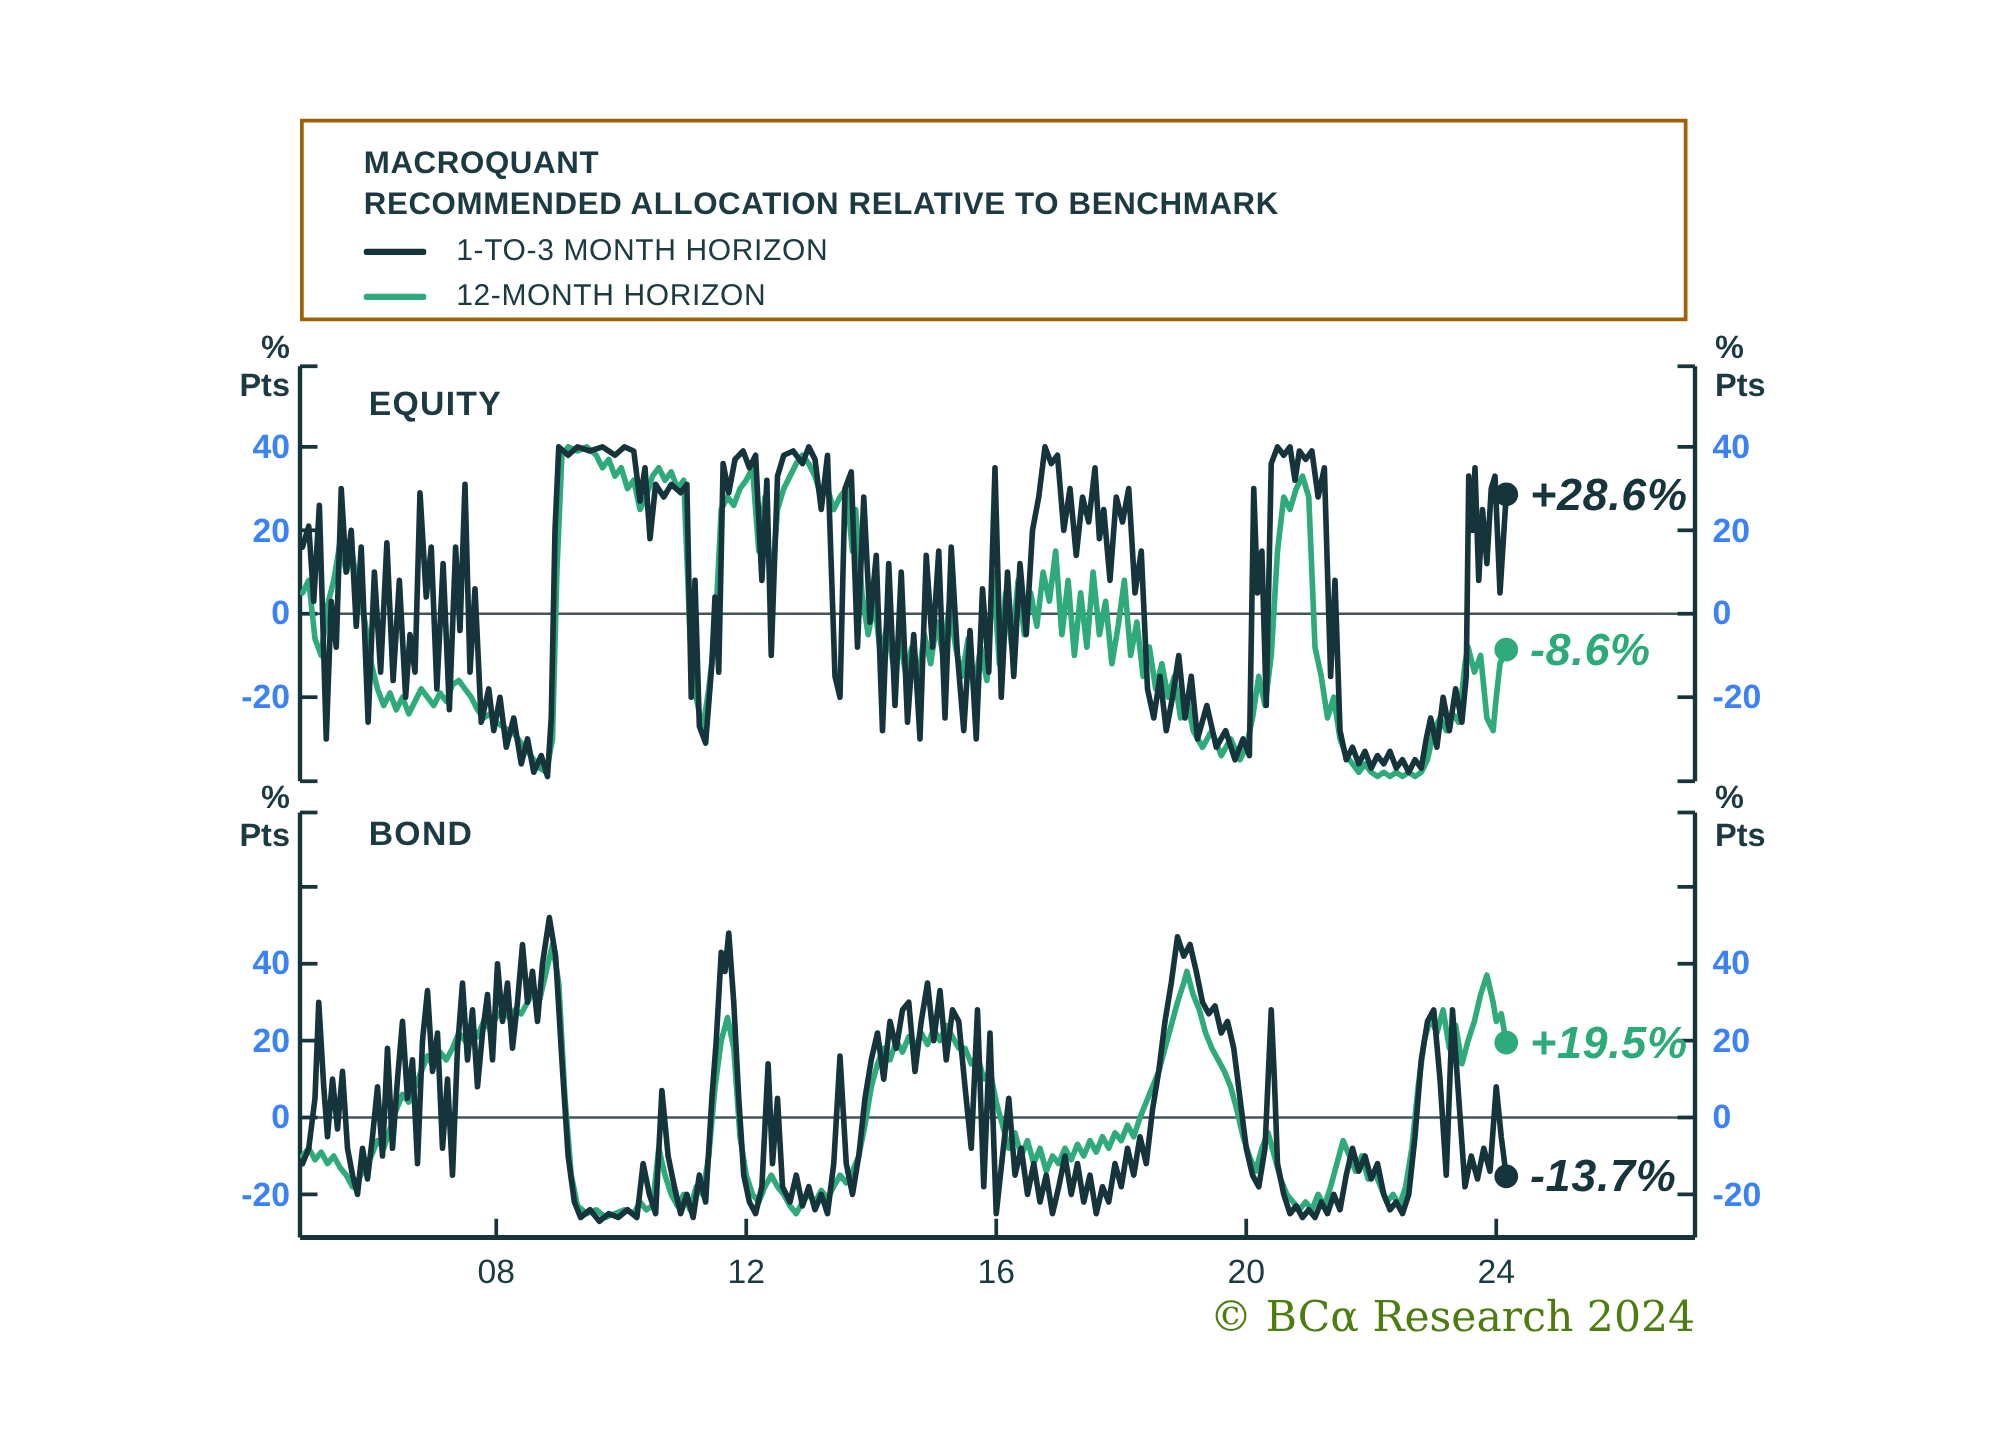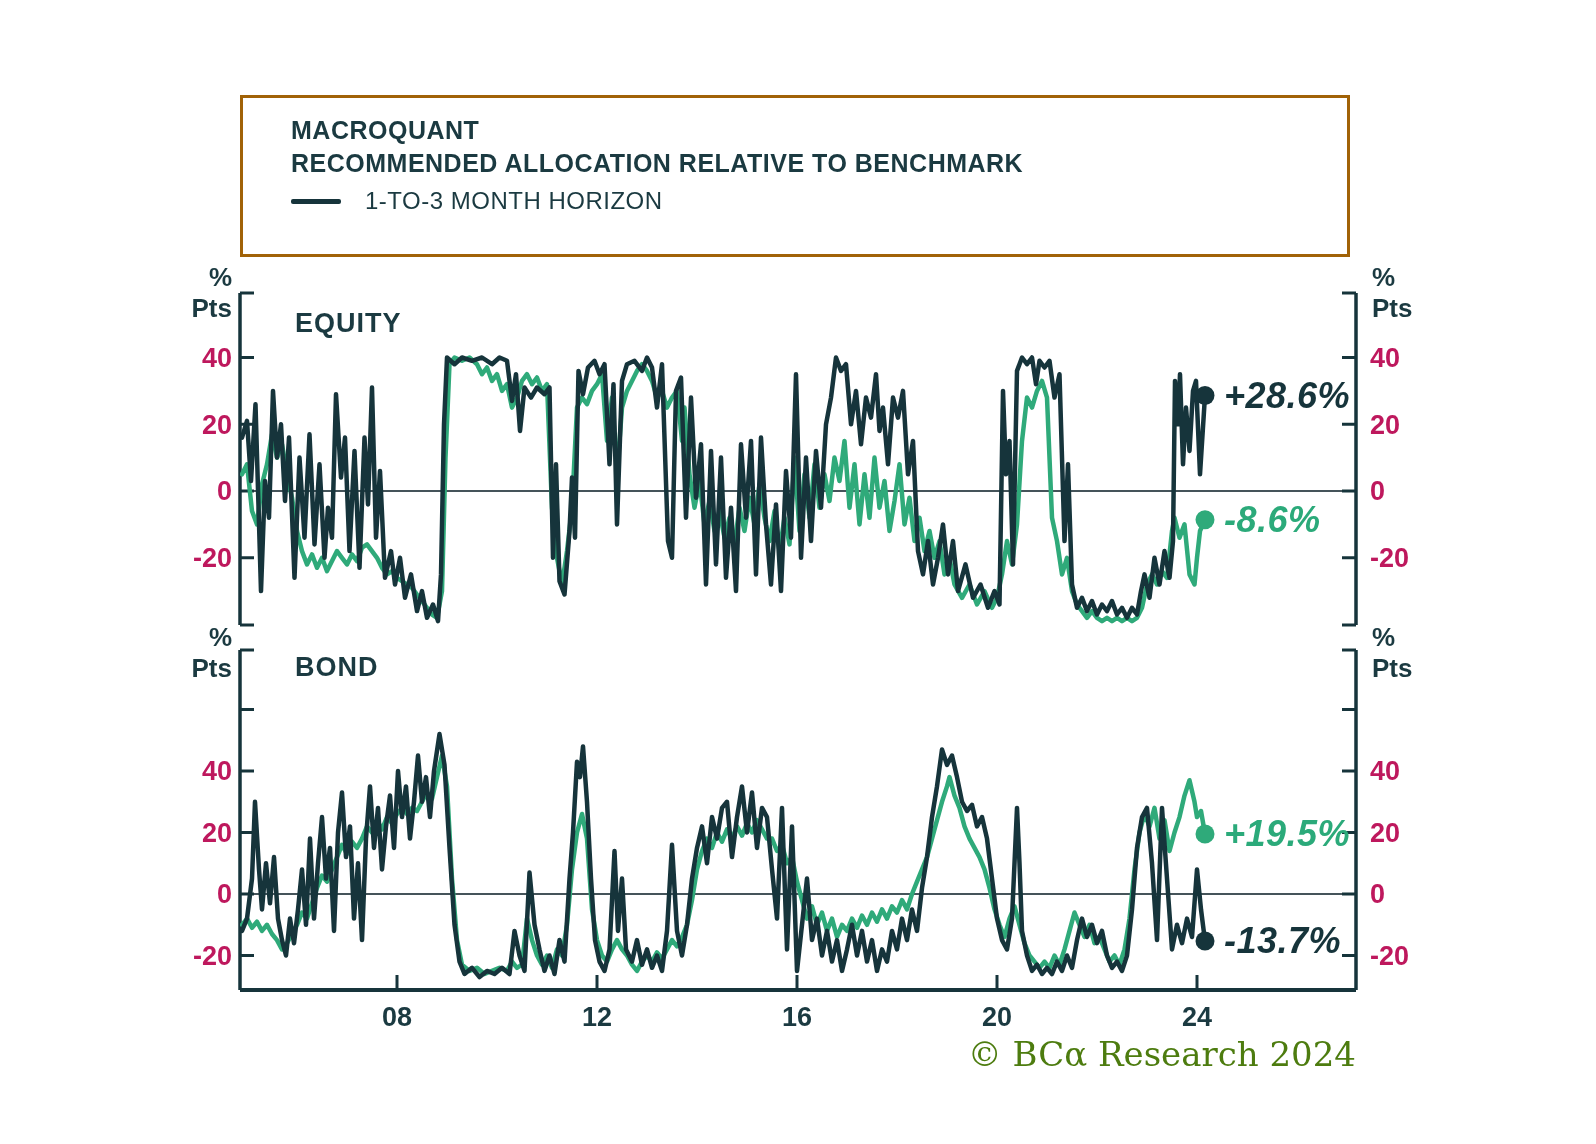--- a/index.html
+++ b/index.html
@@ -12,23 +12,23 @@
   .title-line{font-size:25px;font-weight:700;letter-spacing:.5px;line-height:33px;color:#1b3a41;}
   .legend-row{display:flex;align-items:center;margin-top:6px;height:30px;}
   .swatch{display:inline-block;width:50px;height:5px;border-radius:2px;margin-right:24px;}
   .swatch-dark{background:#16343b;}
   .swatch-green{background:#2faa7a;}
   .legend-label{font-size:24px;font-weight:400;letter-spacing:.5px;color:#1b3a41;}
   .panel-title{font-size:27px;font-weight:700;letter-spacing:1px;color:#1b3a41;}
   .unit{font-size:26px;font-weight:700;line-height:31px;color:#1b3a41;}
   .unit.right{text-align:left;}
   .unit.left{text-align:right;width:72px;}
-  .ytick{font-size:27px;font-weight:700;color:#be185d;transform:translateY(-50%);}
+  .ytick{font-size:27px;font-weight:700;color:#3b82f6;transform:translateY(-50%);}
   .ytick.left{width:70px;text-align:right;}
-  .xtick{font-size:27px;font-weight:700;color:#1b3a41;width:90px;text-align:center;transform:translateX(-50%);}
+  .xtick{font-size:27px;font-weight:400;color:#1b3a41;width:90px;text-align:center;transform:translateX(-50%);}
   .end-label{font-size:36px;font-weight:700;transform:translateY(-50%);letter-spacing:.5px;font-style:italic;}
   .end-dark{color:#16343b;}
   .end-green{color:#2baa7a;}
   .footer{font-family:"DejaVu Serif", serif;font-size:34px;color:#4d7c0f;}
 </style>
 </head>
 <body>
 
 <div id="stage">
 
@@ -87,20 +87,24 @@
       <line x1="1197" y1="990" x2="1197" y2="975" stroke="#16343b" stroke-width="3"></line>
     </svg>
 
   <div class="abs legend-box">
     <div class="title-line">MACROQUANT</div>
     <div class="title-line">RECOMMENDED ALLOCATION RELATIVE TO BENCHMARK</div>
     <div class="legend-row">
       <span class="swatch swatch-dark"></span>
       <span class="legend-label">1-TO-3 MONTH HORIZON</span>
     </div>
+    <div class="legend-row">
+      <span class="swatch swatch-green"></span>
+      <span class="legend-label">12-MONTH HORIZON</span>
+    </div>
   </div>
 
   <div class="abs unit left" style="left:160px;top:262px;">
     <div>%</div>
       <div>Pts</div>
   </div>
   <div class="abs unit right" style="left:1372px;top:262px;">
     <div>%</div>
       <div>Pts</div>
   </div>

